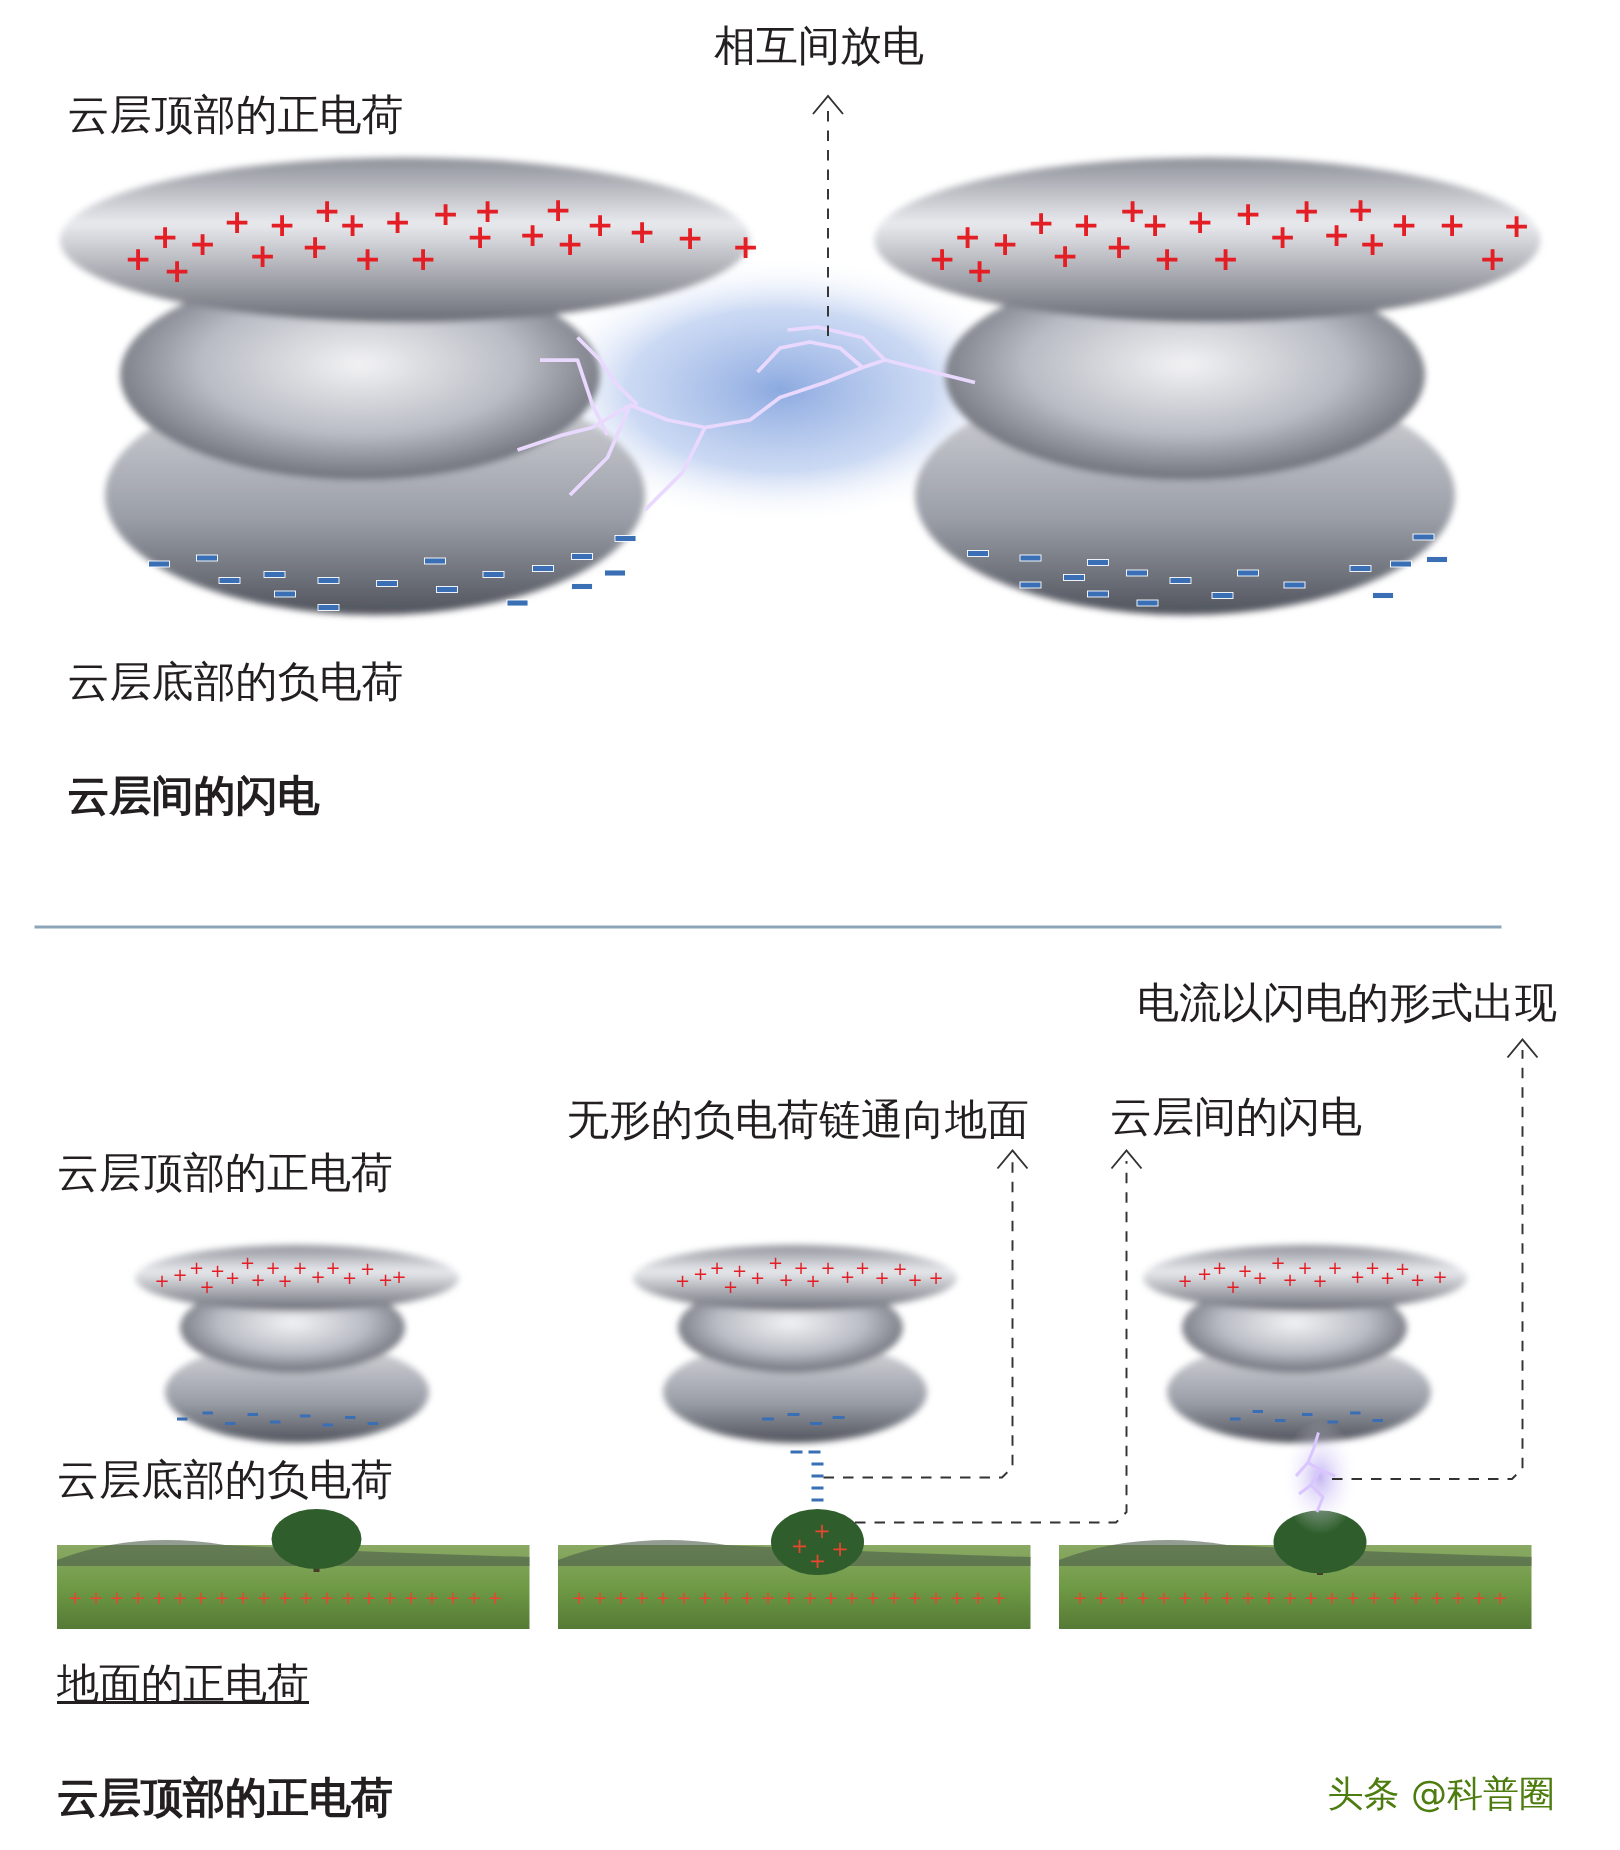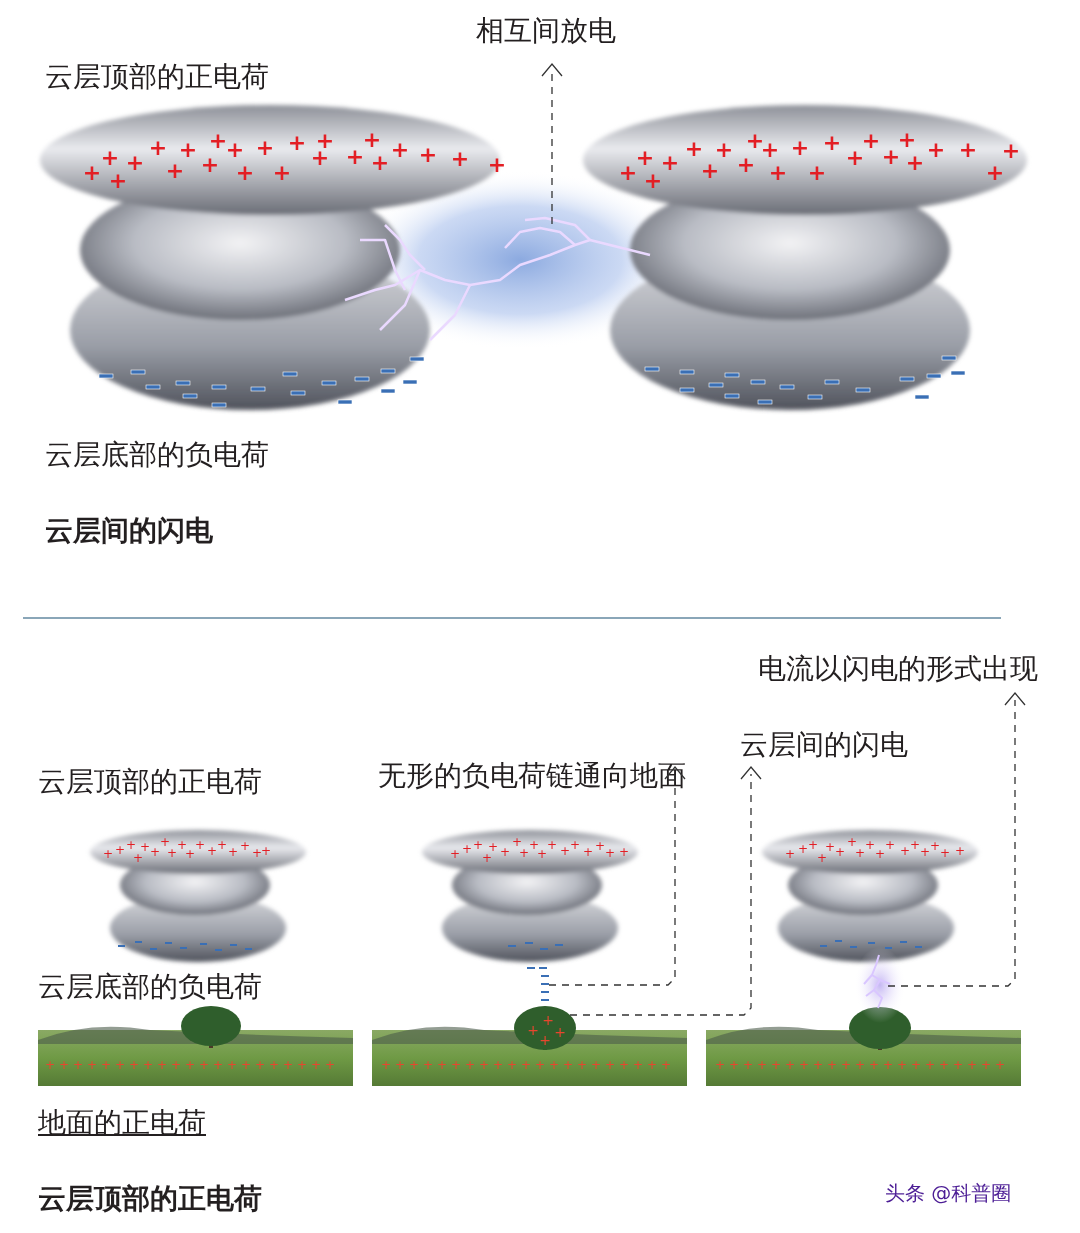--- a/index.html
+++ b/index.html
@@ -1,35 +1,35 @@
 <!DOCTYPE html>
 <html><head>
 <meta charset="utf-8">
 <style>
   html, body { margin: 0; padding: 0; background: #ffffff; }
   body { width: 1080px; height: 1233px; position: relative; overflow: hidden;
          font-family: "DejaVu Sans", "Liberation Sans", sans-serif; color: #231f20; }
   .lbl { position: absolute; font-size: 28px; line-height: 34px; white-space: nowrap; color: #231f20; letter-spacing: 0px; }
   .bold { font-weight: bold; }
-  .wm { position: absolute; font-size: 20px; color: #4c1d95; white-space: nowrap; }
+  .wm { position: absolute; font-size: 24px; color: #4d7c0f; white-space: nowrap; }
   svg { position: absolute; left: 0; top: 0; }
   .sep { position: absolute; left: 23px; top: 617px; width: 978px; height: 2px; background: #8aa6b8; }
 </style>
 </head>
 <body>
 
 <div class="lbl" style="left:476px; top:14px;">相互间放电</div>
 <div class="lbl" style="left:45px; top:60px;">云层顶部的正电荷</div>
 <div class="lbl" style="left:45px; top:438px;">云层底部的负电荷</div>
 <div class="lbl bold" style="left:45px; top:514px;">云层间的闪电</div>
 
 <div class="sep"></div>
 
 <div class="lbl" style="left:758px; top:652px;">电流以闪电的形式出现</div>
-<div class="lbl" style="left:378px; top:759px;">无形的负电荷链通向地面</div>
+<div class="lbl" style="left:378px; top:730px;">无形的负电荷链通向地面</div>
 <div class="lbl" style="left:740px; top:728px;">云层间的闪电</div>
 <div class="lbl" style="left:38px; top:765px;">云层顶部的正电荷</div>
 <div class="lbl" style="left:38px; top:970px;">云层底部的负电荷</div>
 <div class="lbl" style="left:38px; top:1106px;text-decoration:underline;">地面的正电荷</div>
 <div class="lbl bold" style="left:38px; top:1182px;">云层顶部的正电荷</div>
 <div class="wm" style="left:885px; top:1180px;">头条 @科普圈</div>
 
 <svg width="1080" height="1233" viewBox="0 0 1080 1233">
   <defs>
     <radialGradient id="cloudG" cx="50%" cy="45%" r="60%">

